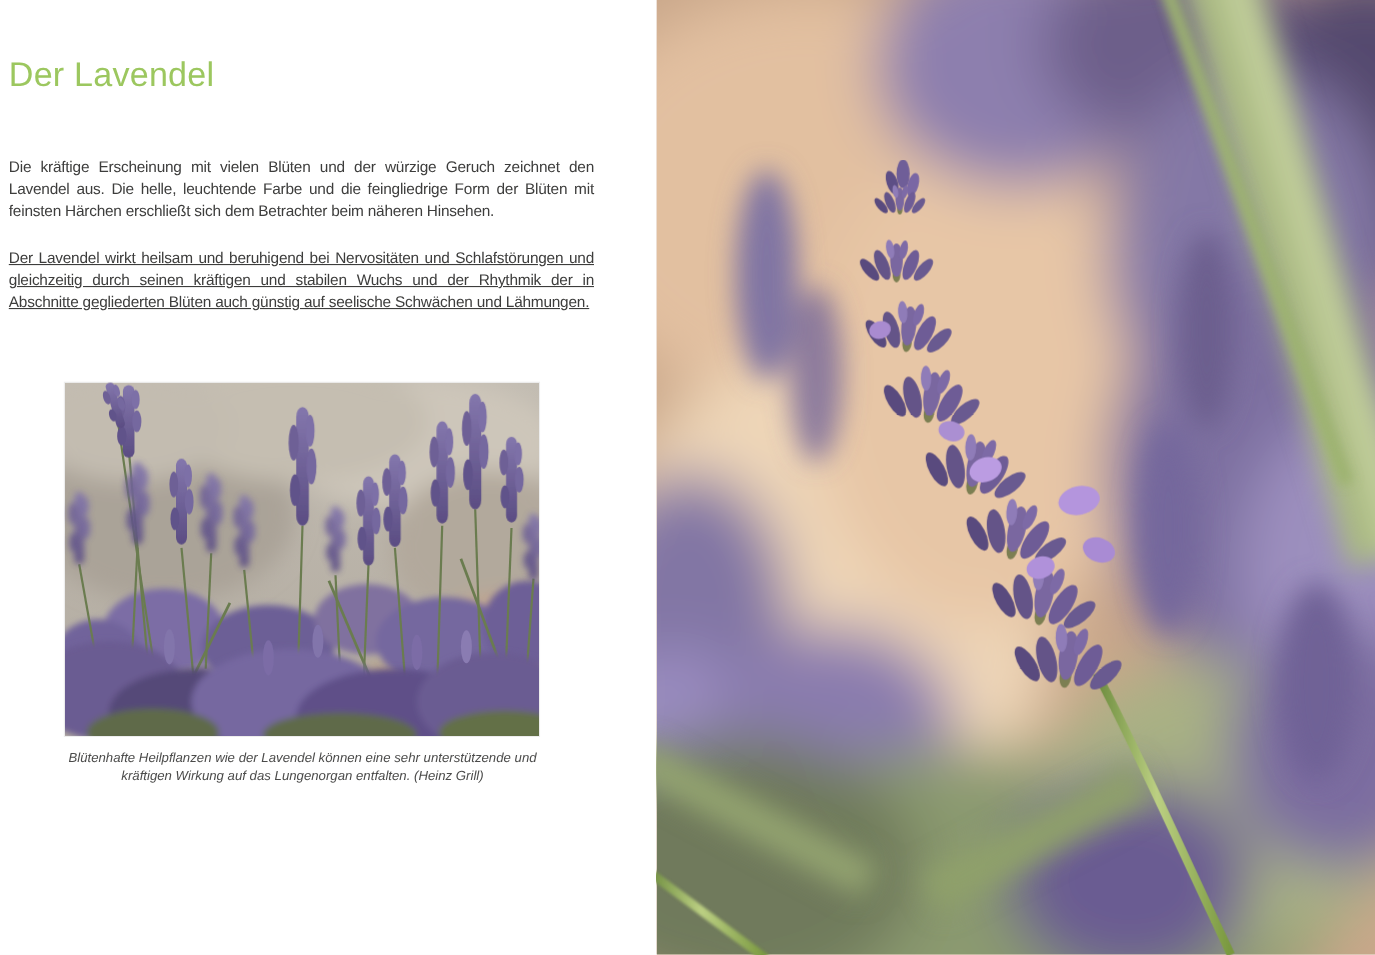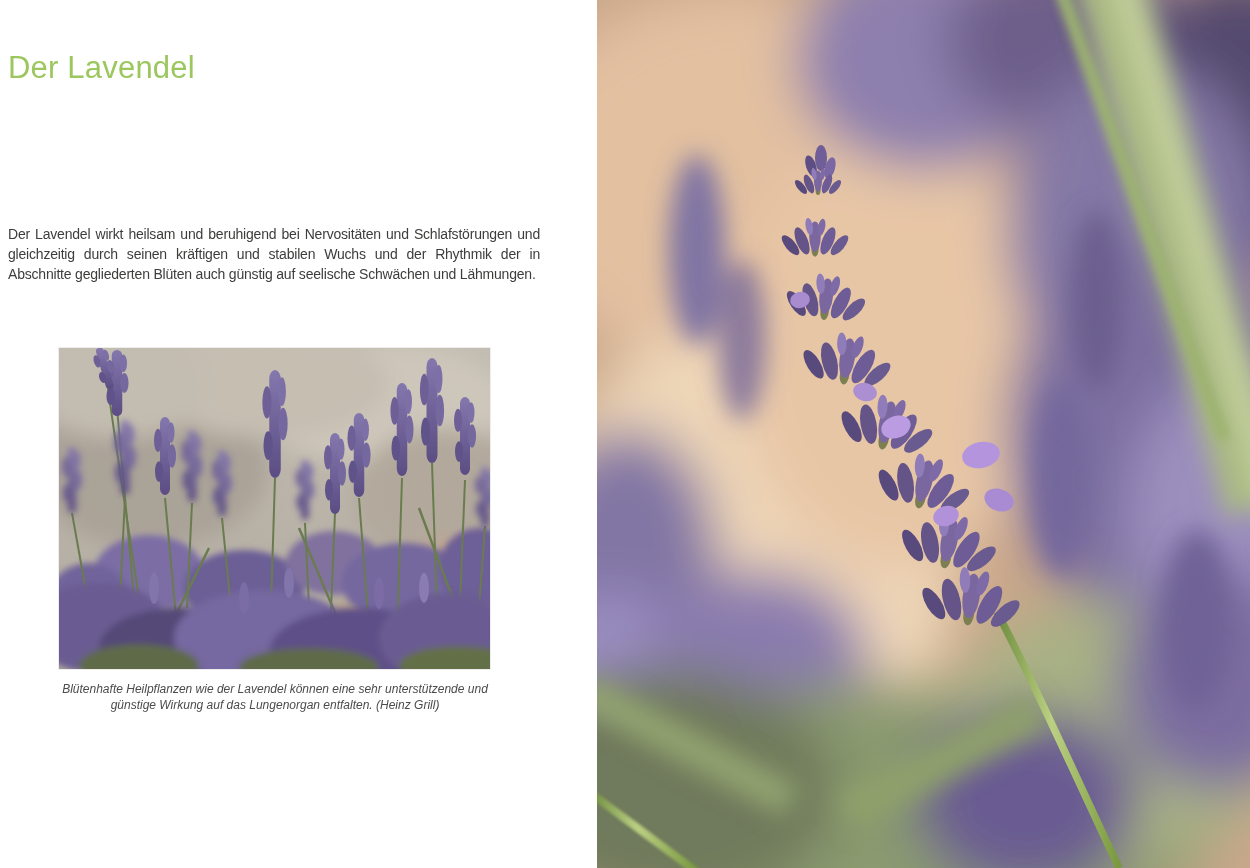--- a/index.html
+++ b/index.html
@@ -16,21 +16,21 @@
   .page-subtitle{
     position:absolute;left:8px;top:103px;margin:0;
     font-size:20.5px;font-weight:500;color:#2f9f5f;
   }
   .body-copy{
     position:absolute;left:8px;width:532px;margin:0;
     font-size:14px;line-height:20px;letter-spacing:-0.2px;
     color:#3d3d3c;text-align:justify;
   }
   .para-1{top:141px;}
-  .para-2{top:224px;}
+  .para-2{top:224px;text-decoration:underline;}
   .inset-figure{position:absolute;left:0;top:0;margin:0;}
   .inset-photo{
     position:absolute;left:59px;top:348px;width:431px;height:321px;
     overflow:hidden;box-shadow:0 0 0 1px rgba(0,0,0,0.07);
   }
   .inset-photo svg{display:block;}
   .photo-caption{
     position:absolute;left:60px;top:681px;width:430px;
     font-size:12px;font-style:italic;line-height:16px;
     color:#4b4b4a;text-align:center;
@@ -42,20 +42,21 @@
   }
   .page-right svg{display:block;}
 </style>
 </head>
 <body>
 
 <div class="screen">
 
   <section class="page-left">
     <h1 class="page-title">Der Lavendel</h1>
+    <p class="body-copy para-1">Die kräftige Erscheinung mit vielen Blüten und der würzige Geruch zeichnet den Lavendel aus. Die helle, leuchtende Farbe und die feingliedrige Form der Blüten mit feinsten Härchen erschließt sich dem Betrachter beim näheren Hinsehen.</p>
     <p class="body-copy para-2">Der Lavendel wirkt heilsam und beruhigend bei Nervositäten und Schlafstörungen und gleichzeitig durch seinen kräftigen und stabilen Wuchs und der Rhythmik der in Abschnitte gegliederten Blüten auch günstig auf seelische Schwächen und Lähmungen.</p>
 
     <figure class="inset-figure">
       <div class="inset-photo">
 
         <svg width="431" height="321" viewBox="0 0 431 321" xmlns="http://www.w3.org/2000/svg" aria-hidden="true">
           <defs>
             <filter id="ib10" x="-80%" y="-80%" width="260%" height="260%">
                 <feGaussianBlur stdDeviation="10"></feGaussianBlur>
               </filter>
@@ -155,21 +156,21 @@
           </g>
           <g filter="url(#ib1)">
             <ellipse cx="95" cy="240" rx="5" ry="16" fill="#8274ab"></ellipse>
             <ellipse cx="185" cy="250" rx="5" ry="16" fill="#7b6ca6"></ellipse>
             <ellipse cx="230" cy="235" rx="5" ry="15" fill="#8274ab"></ellipse>
             <ellipse cx="320" cy="245" rx="5" ry="16" fill="#7b6ca6"></ellipse>
             <ellipse cx="365" cy="240" rx="5" ry="15" fill="#8a7cb2"></ellipse>
           </g>
         </svg>
       </div>
-      <figcaption class="photo-caption">Blütenhafte Heilpflanzen wie der Lavendel können eine sehr unterstützende und günstige Wirkung auf das Lungenorgan entfalten. (Heinz Grill)</figcaption>
+      <figcaption class="photo-caption">Blütenhafte Heilpflanzen wie der Lavendel können eine sehr unterstützende und kräftigen Wirkung auf das Lungenorgan entfalten. (Heinz Grill)</figcaption>
     </figure>
   </section>
 
   <section class="page-right">
     <div>
       <svg width="653" height="868" viewBox="0 0 653 868" xmlns="http://www.w3.org/2000/svg" aria-hidden="true">
         <defs>
           <filter id="rb28" x="-80%" y="-80%" width="260%" height="260%">
               <feGaussianBlur stdDeviation="26"></feGaussianBlur>
             </filter>

